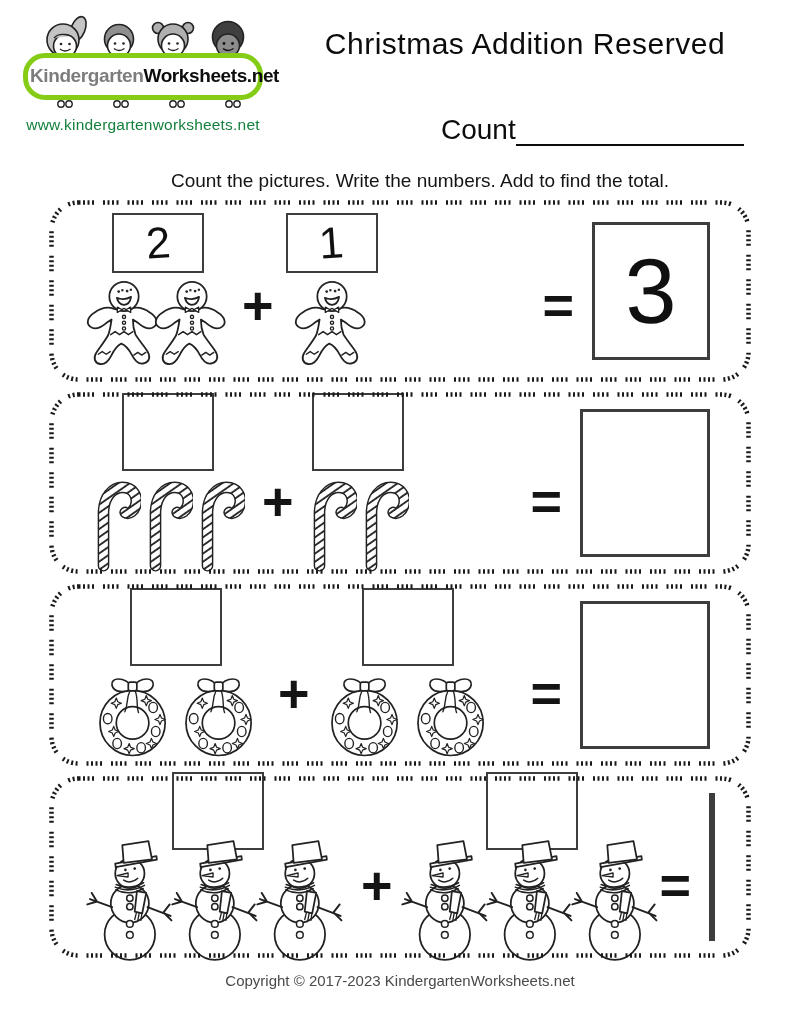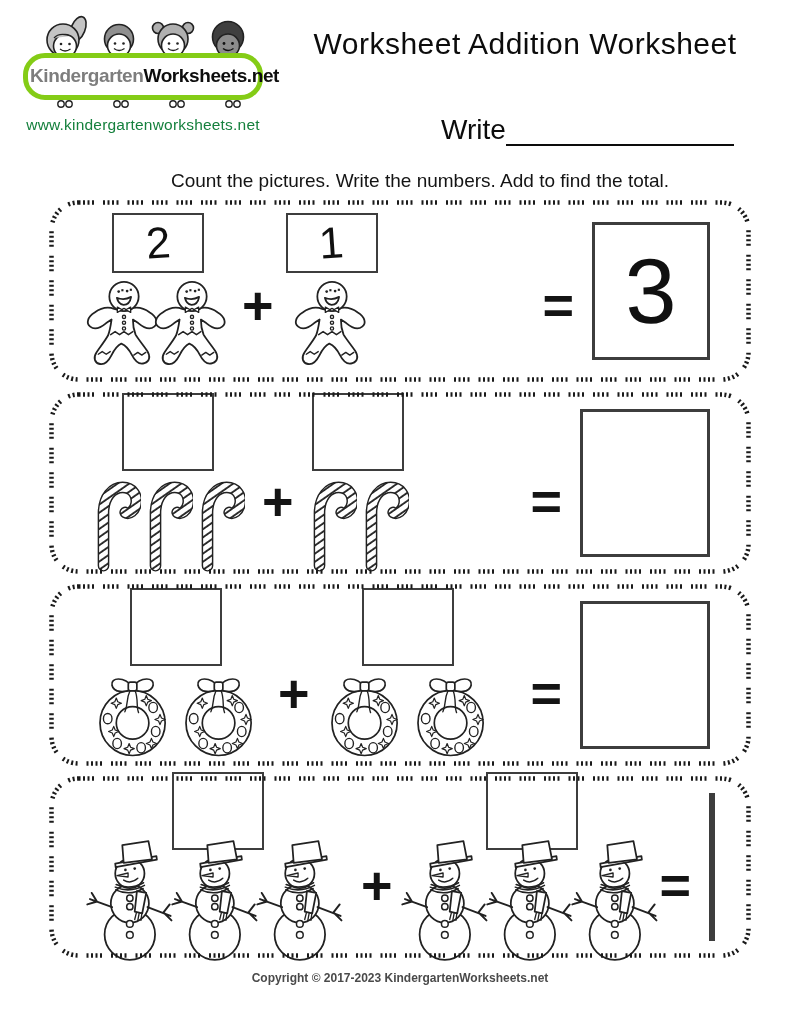--- a/index.html
+++ b/index.html
@@ -51,21 +51,21 @@
   .pic-snowman{width:99px;height:124px;margin:0 -7px;}
 
   .problem-row:nth-child(1) .small-box{height:56px;}
   .problem-row:nth-child(1) .big-box{width:112px;height:132px;}
   .problem-row:nth-child(1) .icons{margin-top:6px;}
   .problem-row:nth-child(1) .op{margin-top:28px;}
   .problem-row:nth-child(4) .icons{margin-top:-12px;}
 
   
   .footer{position:absolute;left:0;right:0;top:970px;text-align:center;
-        font-size:12px;color:#4a4a4a;line-height:1.4;font-weight:bold;}
+        font-size:15px;color:#4a4a4a;line-height:1.4;}
 </style>
 </head>
 <body>
 
 <svg width="0" height="0" style="position:absolute" aria-hidden="true">
   <defs>
     <pattern id="caneStripes" width="8" height="8" patternUnits="userSpaceOnUse" patternTransform="rotate(55)">
       <rect width="8" height="8" fill="#fff"></rect>
       <line x1="1.2" y1="0" x2="1.2" y2="8" stroke="#222" stroke-width="2.2"></line>
     </pattern>
@@ -187,23 +187,23 @@
           <circle cx="98" cy="6" r="3.2"></circle>
         <circle cx="146" cy="6" r="3.2"></circle>
           <circle cx="154" cy="6" r="3.2"></circle>
         <circle cx="202" cy="6" r="3.2"></circle>
           <circle cx="210" cy="6" r="3.2"></circle>
       </g>
     </svg>
     <div class="logo-url">www.kindergartenworksheets.net</div>
   </div>
 
-  <div class="page-title">Worksheet Addition Worksheet</div>
+  <div class="page-title">Christmas Addition Reserved</div>
   <div class="name-row">
-    <span class="name-label">Write</span>
+    <span class="name-label">Count</span>
     <span class="name-line"></span>
   </div>
 
   <div class="instruction">Count the pictures. Write the numbers. Add to find the total.</div>
 
   <div class="problems">
       <div class="problem-row">
     <svg class="stitch" width="704" height="184" viewBox="0 0 704 184">
       <rect x="3.5" y="3.5" width="697" height="177" rx="27" fill="none" stroke="#1a1a1a" stroke-width="4.5" stroke-dasharray="2 2.5 2 2.5 2 2.5 2 9"></rect>
     </svg>

